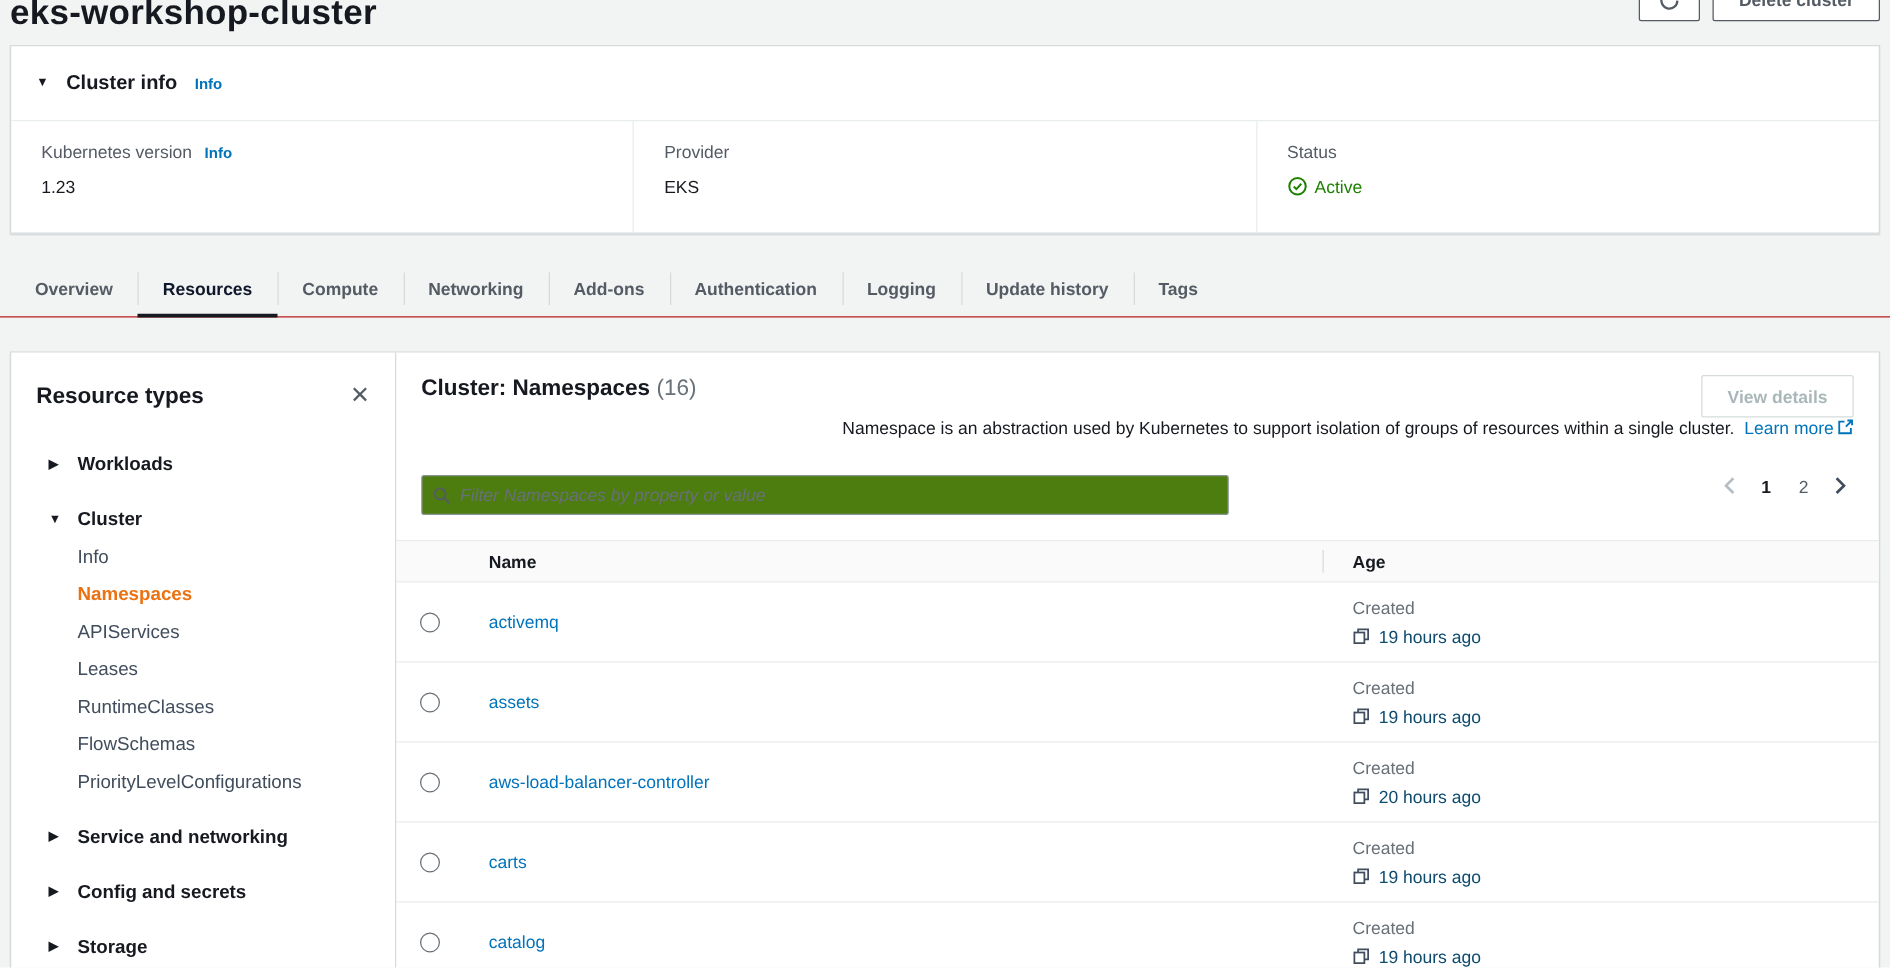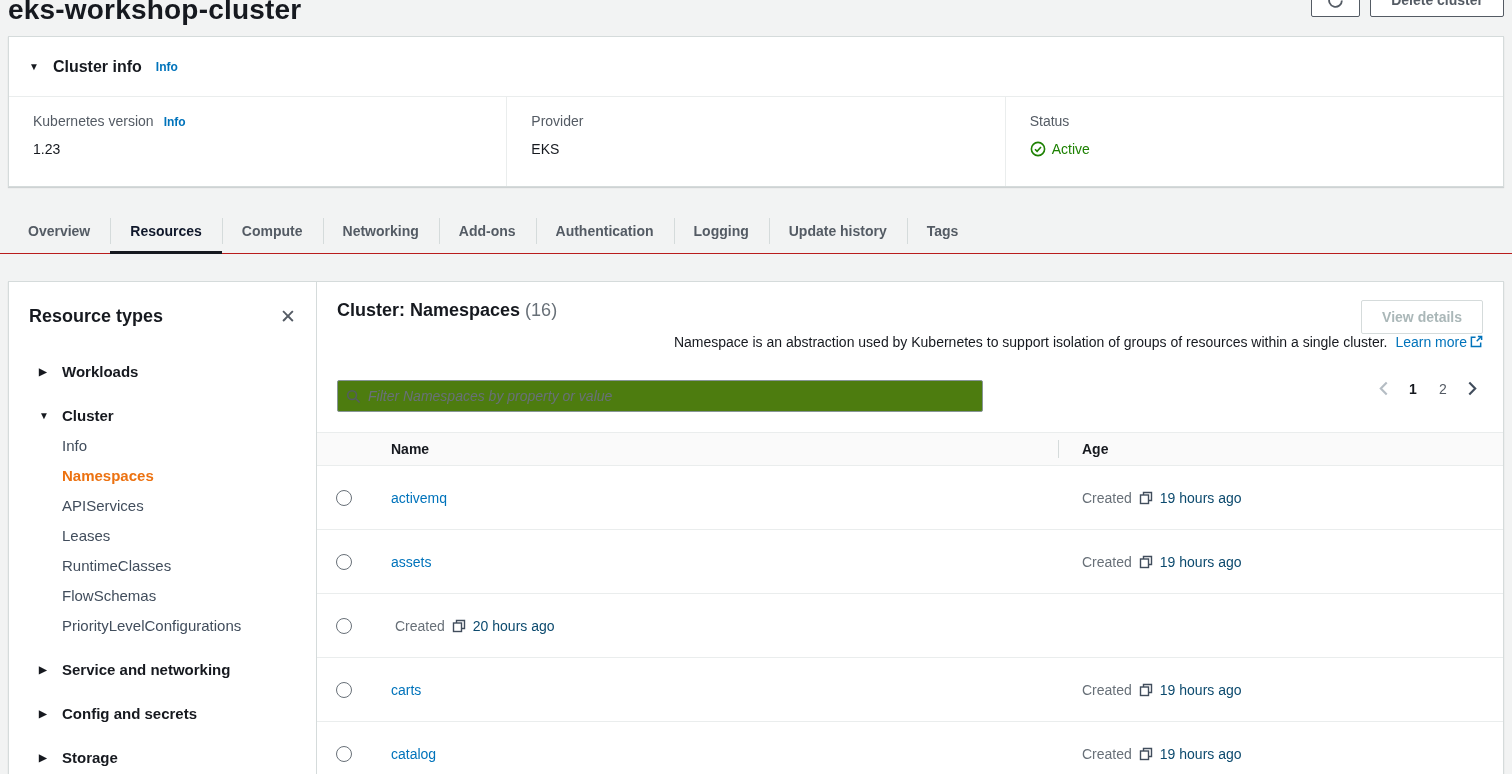--- a/index.html
+++ b/index.html
@@ -86,21 +86,21 @@
   
   .table { margin-top:20px; }
   .thead, .trow { display:grid; grid-template-columns:54px 687px 1fr; align-items:center; }
   .thead { height:34px; background:#fafafa; border-top:1px solid #eaeded; border-bottom:1px solid #eaeded; font-size:14px; font-weight:700; color:#16191f; }
   .col-name { padding-left:20px; }
   .col-age { padding-left:24px; position:relative; height:100%; display:flex; align-items:center; }
   .thead .col-age::before { content:""; position:absolute; left:0; top:50%; transform:translateY(-50%); width:1px; height:18px; background:#d5dbdb; }
   .trow { height:64px; border-bottom:1px solid #eaeded; }
   .radio { width:16px; height:16px; border:1px solid #687078; border-radius:50%; background:#fff; display:block; margin:0 auto; cursor:pointer; }
   .name-link { font-size:14px; color:#0073bb; text-decoration:none; cursor:pointer; }
-  .age-cell { display:flex; flex-direction:row; justify-content:space-between; gap:7px; }
+  .age-cell { display:flex; flex-direction:column; justify-content:space-between; gap:7px; }
   .created-label { font-size:14px; color:#687078; }
   .age-line { display:flex; align-items:center; gap:7px; font-size:14px; color:#0c4a6e; }
 </style>
 </head>
 <body>
 
 <div class="page">
 
   <header class="top-header">
     <h1 class="page-title">eks-workshop-cluster</h1>
@@ -280,20 +280,21 @@
                 <span>19 hours ago</span>
               </span>
             </div>
           </div>
         </div>
 
         <div class="trow">
           <div>
               <span class="radio"></span>
             </div>
+          <div class="col-name"><a class="name-link">aws-load-balancer-controller</a></div>
           <div class="col-age">
             <div class="age-cell">
               <span class="created-label">Created</span>
               <span class="age-line">
                 <svg width="14" height="14" viewBox="0 0 14 14">
                     <path d="M4.5 4V1.5h8v8H10" fill="none" stroke="#414d5c" stroke-width="1.4"></path>
                     <rect x="1.5" y="4" width="8" height="8.5" fill="#fff" stroke="#414d5c" stroke-width="1.4"></rect>
                   </svg>
                 <span>20 hours ago</span>
               </span>

